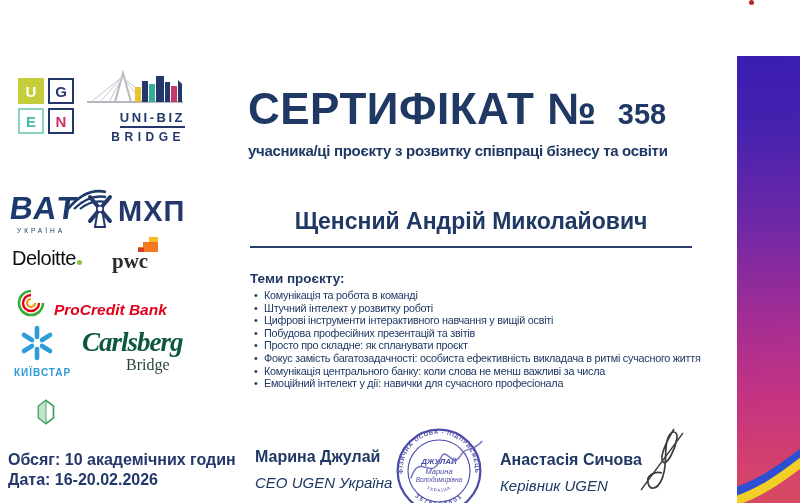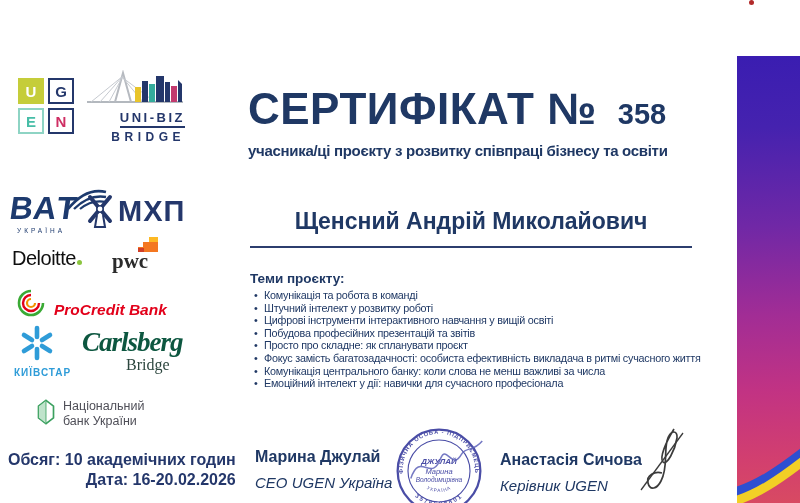--- a/index.html
+++ b/index.html
@@ -48,21 +48,21 @@
   .kyivstar-name { font-weight:bold; font-size:10px; letter-spacing:1px; color:#2f9cd8; margin-top:2px; }
 
   .carlsberg { position:absolute; left:82px; top:327px; }
   .carlsberg-name { font-family:"Liberation Serif","DejaVu Serif",serif; font-style:italic; font-weight:bold;
     font-size:27px; color:#0d5740; letter-spacing:-1px; }
   .carlsberg-country { font-family:"Liberation Serif","DejaVu Serif",serif; font-size:16px; color:#2c463e; margin:-2px 0 0 44px; }
 
   .nbu { position:absolute; left:36px; top:398px; display:flex; align-items:flex-start; }
   .nbu-text { margin-left:7px; font-size:12.5px; line-height:15px; color:#4f4f58; margin-top:1px; }
 
-  .meta { position:absolute; left:8px; top:450px; color:#24376b; font-weight:bold; font-size:16px; line-height:19.5px;text-align:right; }
+  .meta { position:absolute; left:8px; top:450px; color:#24376b; font-weight:bold; font-size:16px; line-height:19.5px; }
 
   
   .title-row { position:absolute; left:248px; top:84px; display:flex; align-items:baseline; color:#1f3864;gap:8px; }
   .title-main { font-size:44px; font-weight:bold; letter-spacing:0.5px; }
   .title-num  { font-size:29px; font-weight:bold; margin-left:13px; }
 
   .sub1 { position:absolute; left:248px; top:142px; color:#1f3864; font-weight:bold; font-size:15px; letter-spacing:-0.3px; white-space:nowrap; }
   .sub2 { position:absolute; left:248px; top:160px; color:#d6338a; font-weight:bold; font-size:15px; letter-spacing:-0.2px; white-space:nowrap; }
 
   .recipient { position:absolute; left:250px; top:208px; width:442px; text-align:center;
@@ -179,24 +179,20 @@
   <div class="carlsberg">
     <div class="carlsberg-name">Carlsberg</div>
     <div class="carlsberg-country">Bridge</div>
   </div>
 
   <div class="nbu">
     <svg width="20" height="28" viewBox="0 0 24 30">
       <polygon points="12,1 21,8 21,22 12,29 3,22 3,8" fill="#ffffff" stroke="#3ba05f" stroke-width="2"></polygon>
       <polygon points="12,1 12,29 3,22 3,8" fill="#bfe3cb" stroke="#3ba05f" stroke-width="1"></polygon>
     </svg>
-    <div class="nbu-text">
-      <div>Національний</div>
-      <div>банк України</div>
-    </div>
   </div>
 
   <div class="meta">
     <div>Обсяг: 10 академічних годин</div>
     <div>Дата: 16-20.02.2026</div>
   </div>
 
   <div class="title-row">
     <span class="title-main">СЕРТИФІКАТ №</span>
     <span class="title-num">358</span>

